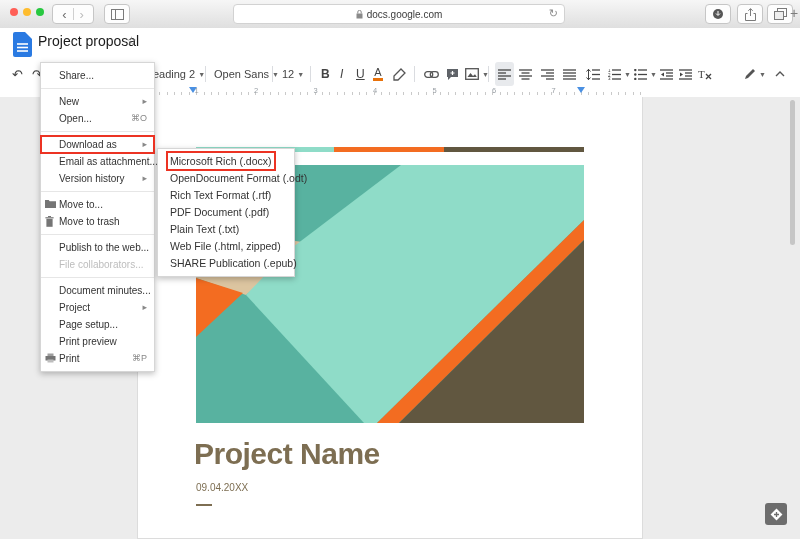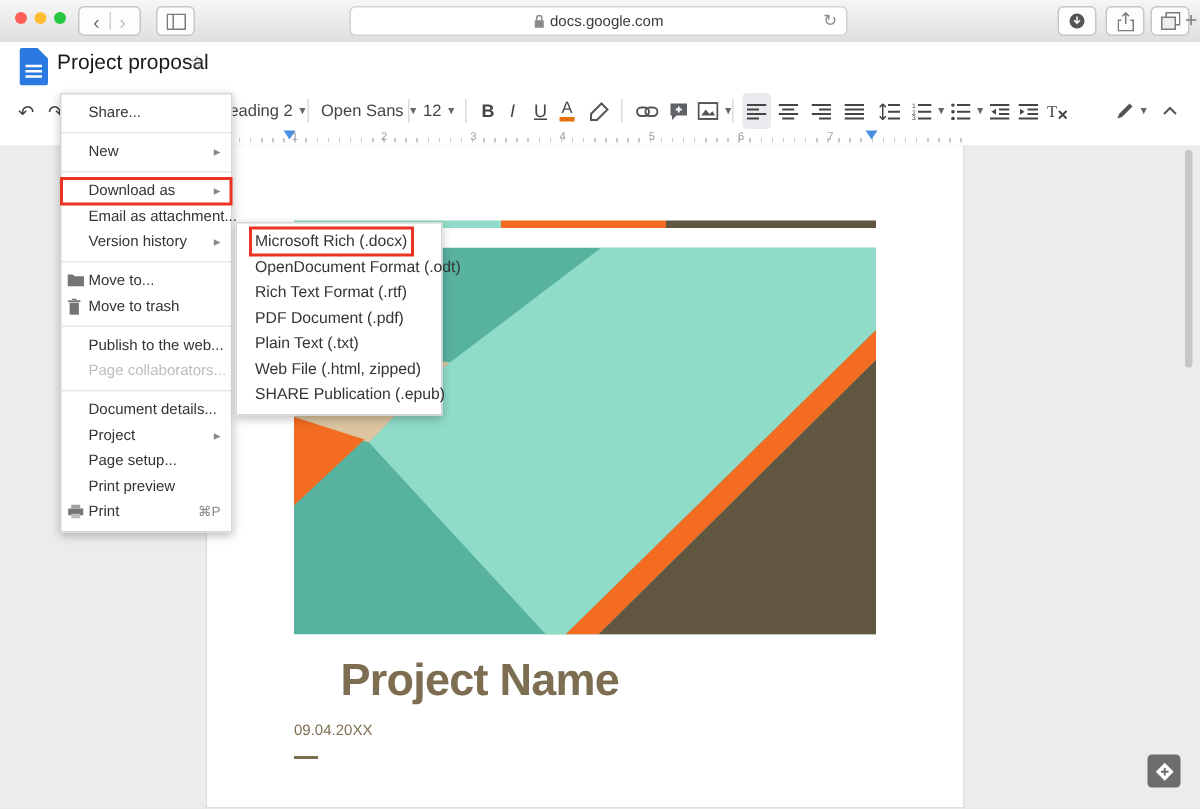--- a/index.html
+++ b/index.html
@@ -52,21 +52,21 @@
   .rnum{position:absolute;top:0;font-size:7.5px;color:#9aa0a6;}
   .rmark{position:absolute;top:1px;width:0;height:0;border-left:4px solid transparent;
          border-right:4px solid transparent;border-top:6px solid #4a90e2;}
   
   .canvas{position:absolute;left:0;top:97px;width:800px;height:442px;background:#ececec;}
   .page{position:absolute;left:137px;top:0;width:506px;height:442px;background:#fff;
         border:1px solid #dcdcdc;border-top:none;box-sizing:border-box;}
   .stripe{position:absolute;left:58px;top:50px;width:388px;height:5px;display:flex;}
   .artwork{position:absolute;left:58px;top:68px;width:388px;height:258px;}
   .doc-heading{position:absolute;left:56px;top:340px;font-size:30px;font-weight:bold;
-               letter-spacing:-.5px;margin-left:33px;}
+               letter-spacing:-.5px;}
   .doc-date{position:absolute;left:58px;top:385px;font-size:10px;}
   .doc-rule{position:absolute;left:58px;top:407px;width:16px;height:2px;}
   .scrollbar{position:absolute;left:790px;top:3px;width:5px;height:145px;background:#c6c6c6;
              border-radius:3px;}
   .explore{position:absolute;left:765px;top:406px;width:22px;height:22px;background:#6d6d6d;
            border-radius:3px;display:flex;align-items:center;justify-content:center;}
   
   .menu-panel{position:absolute;background:#fff;border:1px solid #d6d6d6;
               box-shadow:0 2px 6px rgba(0,0,0,.25);padding:4px 0;z-index:50;}
   #file-menu{left:40px;top:62px;width:113px;}
@@ -401,42 +401,43 @@
         <rect x="2.3" y="2.3" width="8.4" height="8.4" fill="#fff" transform="rotate(45 6.5 6.5)"></rect>
         <path d="M6.5 4 v5 M4 6.5 h5" stroke="#6d6d6d" stroke-width="1.3"></path>
       </svg>
     </div>
   </div>
 
   <div class="menu-panel" id="file-menu">
       <div class="menu-item"><span class="mi-icon"></span><span class="mi-label">Share...</span><span class="mi-right"></span></div>
       <div class="menu-sep"></div>
       <div class="menu-item"><span class="mi-icon"></span><span class="mi-label">New</span><span class="mi-right">▸</span></div>
+      <div class="menu-item"><span class="mi-icon"></span><span class="mi-label">Open...</span><span class="mi-right">⌘O</span></div>
       <div class="menu-sep"></div>
       <div class="menu-item boxed"><span class="mi-icon"></span><span class="mi-label">Download as</span><span class="mi-right">▸</span></div>
       <div class="menu-item"><span class="mi-icon"></span><span class="mi-label">Email as attachment...</span><span class="mi-right"></span></div>
       <div class="menu-item"><span class="mi-icon"></span><span class="mi-label">Version history</span><span class="mi-right">▸</span></div>
       <div class="menu-sep"></div>
       <div class="menu-item"><span class="mi-icon">
           <svg width="11" height="9" viewBox="0 0 11 9">
             <path d="M0 1 h3.7 l1 1.2 H11 V9 H0 Z" fill="#757575"></path>
           </svg>
         </span><span class="mi-label">Move to...</span><span class="mi-right"></span></div>
       <div class="menu-item"><span class="mi-icon">
           <svg width="9" height="11" viewBox="0 0 9 11">
             <rect x="1.4" y="2.8" width="6.2" height="8" fill="#757575"></rect>
             <rect x="0.4" y="1.2" width="8.2" height="1.2" fill="#757575"></rect>
             <rect x="3" y="0" width="3" height="1" fill="#757575"></rect>
           </svg>
         </span><span class="mi-label">Move to trash</span><span class="mi-right"></span></div>
       <div class="menu-sep"></div>
       <div class="menu-item"><span class="mi-icon"></span><span class="mi-label">Publish to the web...</span><span class="mi-right"></span></div>
-      <div class="menu-item disabled"><span class="mi-icon"></span><span class="mi-label">Page collaborators...</span><span class="mi-right"></span></div>
+      <div class="menu-item disabled"><span class="mi-icon"></span><span class="mi-label">File collaborators...</span><span class="mi-right"></span></div>
       <div class="menu-sep"></div>
-      <div class="menu-item"><span class="mi-icon"></span><span class="mi-label">Document details...</span><span class="mi-right"></span></div>
+      <div class="menu-item"><span class="mi-icon"></span><span class="mi-label">Document minutes...</span><span class="mi-right"></span></div>
       <div class="menu-item"><span class="mi-icon"></span><span class="mi-label">Project</span><span class="mi-right">▸</span></div>
       <div class="menu-item"><span class="mi-icon"></span><span class="mi-label">Page setup...</span><span class="mi-right"></span></div>
       <div class="menu-item"><span class="mi-icon"></span><span class="mi-label">Print preview</span><span class="mi-right"></span></div>
       <div class="menu-item"><span class="mi-icon">
           <svg width="11" height="10" viewBox="0 0 11 10">
             <rect x="0.5" y="3" width="10" height="4.5" fill="#757575"></rect>
             <rect x="2.5" y="0.5" width="6" height="2.5" fill="#9e9e9e"></rect>
             <rect x="2.5" y="6.5" width="6" height="3" fill="#bdbdbd"></rect>
           </svg>
         </span><span class="mi-label">Print</span><span class="mi-right">⌘P</span></div>

